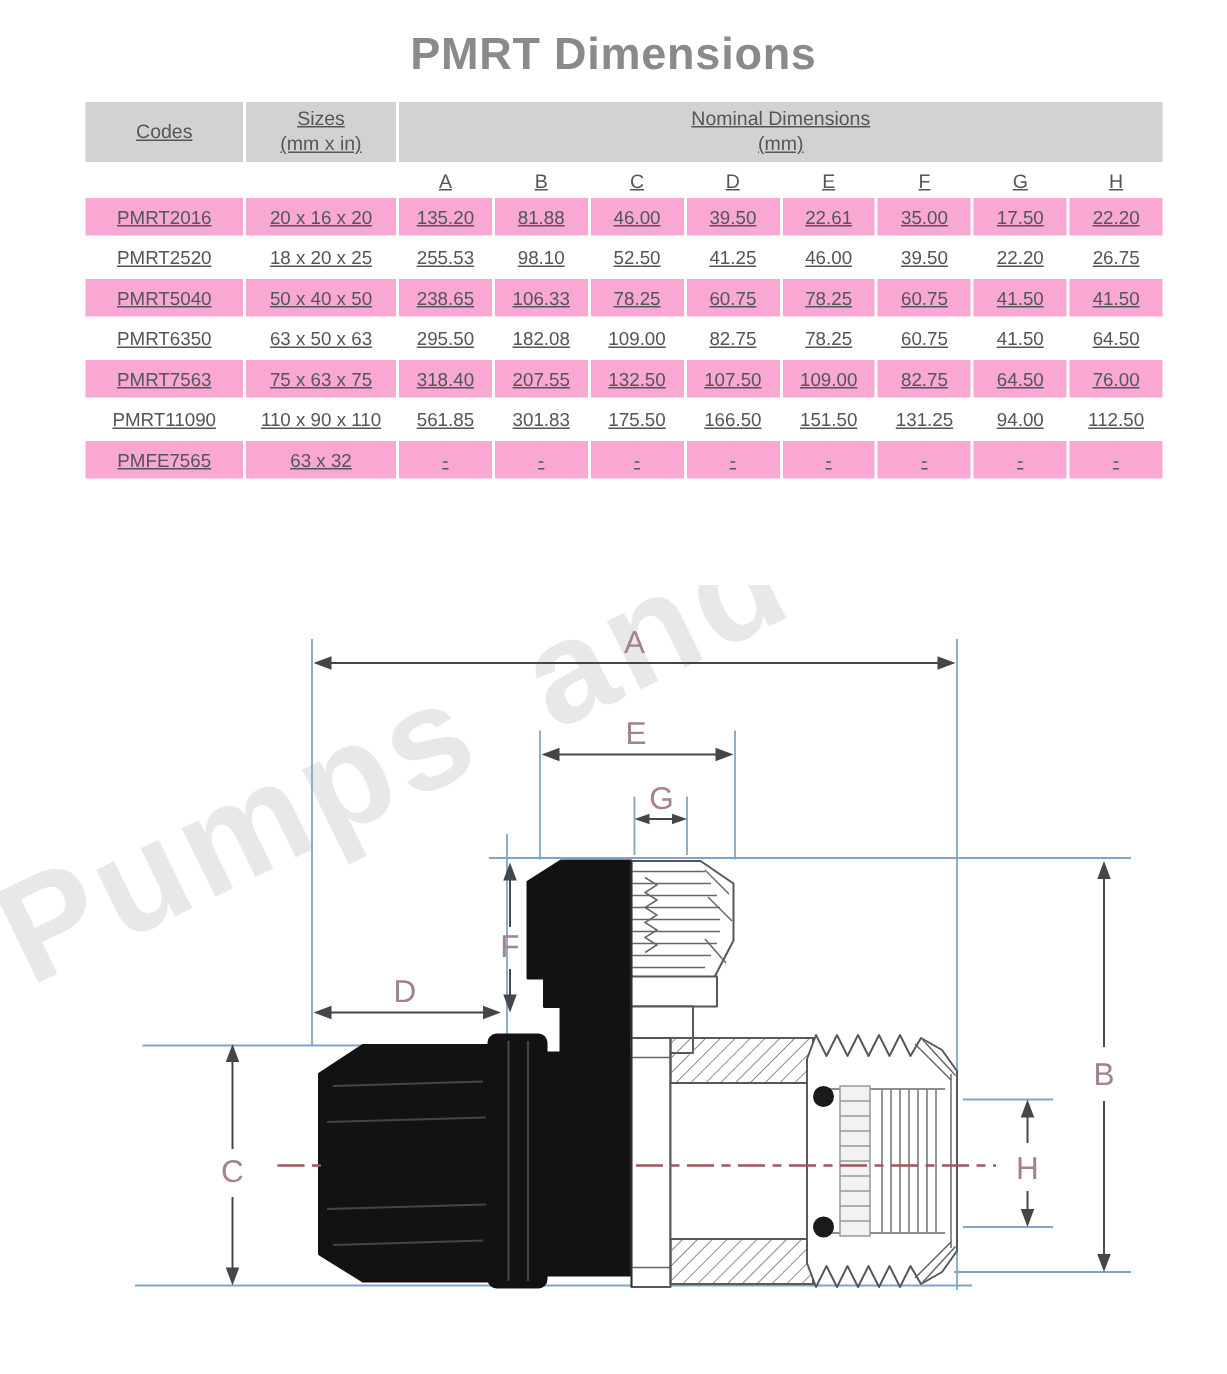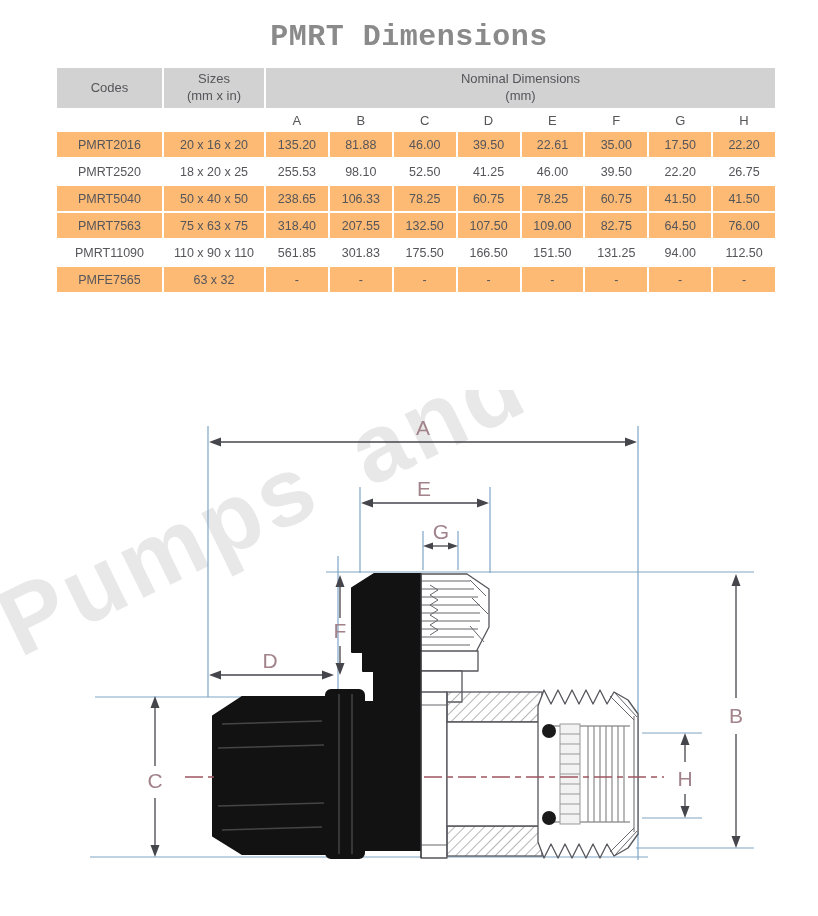--- a/index.html
+++ b/index.html
@@ -1,26 +1,26 @@
 <!DOCTYPE html>
 <html><head>
 <meta charset="utf-8">
 <style>
   html,body{margin:0;padding:0;background:#fff;}
   body{width:818px;height:916px;font-family:"Liberation Sans",sans-serif;}
   .page{position:relative;width:818px;height:916px;overflow:hidden;background:#fff;}
   .title{margin:20px 0 12px 0;text-align:center;font-size:30px;font-weight:bold;
-         color:#8a8a8a;letter-spacing:.5px;font-family:Liberation Mono, monospace;}
+         color:#8a8a8a;letter-spacing:.5px;font-family:Liberation Sans, sans-serif;}
   table.dims{margin-left:55px;width:722px;border-collapse:separate;border-spacing:2px;
-             table-layout:fixed;font-size:12.5px;color:#55555a;}
+             table-layout:fixed;font-size:12.5px;color:#55555a;text-decoration:underline;}
   table.dims th,table.dims td{text-align:center;vertical-align:middle;font-weight:normal;padding:0;}
   thead th.g{background:#d2d2d2;height:40px;font-size:13px;line-height:1.3;color:#55555a;}
   tr.sub th{background:#fff;height:20px;font-size:13px;color:#55555a;}
   tbody td{height:25px;background:#fff;}
-  tbody tr.shade td{background:#fdba74;}
+  tbody tr.shade td{background:#f9a8d4;}
   .diagram{position:absolute;top:390px;left:0;}
   .ext{stroke:#7fa6c6;stroke-width:1.2;fill:none;}
   .dim{stroke:#45454c;stroke-width:1.3;fill:none;}
   .arr{fill:#45454c;stroke:none;}
   .cl{stroke:#9e5560;stroke-width:1.6;fill:none;stroke-dasharray:18 5 6 5;}
   .lab{fill:#a2838b;font-size:21px;font-family:"Liberation Sans",sans-serif;text-anchor:middle;}
   .blk{fill:#121212;stroke:#121212;stroke-width:2;stroke-linejoin:round;}
   .wht{fill:#ffffff;stroke:#55555c;stroke-width:1.3;stroke-linejoin:round;}
   .thin{stroke:#66666c;stroke-width:1;fill:none;}
   .rib{stroke:#454545;stroke-width:1.5;fill:none;}
@@ -95,20 +95,32 @@
           <td>PMRT5040</td>
           <td>50 x 40 x 50</td>
           <td>238.65</td>
           <td>106.33</td>
           <td>78.25</td>
           <td>60.75</td>
           <td>78.25</td>
           <td>60.75</td>
           <td>41.50</td>
           <td>41.50</td>
+        </tr>
+        <tr>
+          <td>PMRT6350</td>
+          <td>63 x 50 x 63</td>
+          <td>295.50</td>
+          <td>182.08</td>
+          <td>109.00</td>
+          <td>82.75</td>
+          <td>78.25</td>
+          <td>60.75</td>
+          <td>41.50</td>
+          <td>64.50</td>
         </tr>
         <tr class="shade">
           <td>PMRT7563</td>
           <td>75 x 63 x 75</td>
           <td>318.40</td>
           <td>207.55</td>
           <td>132.50</td>
           <td>107.50</td>
           <td>109.00</td>
           <td>82.75</td>

